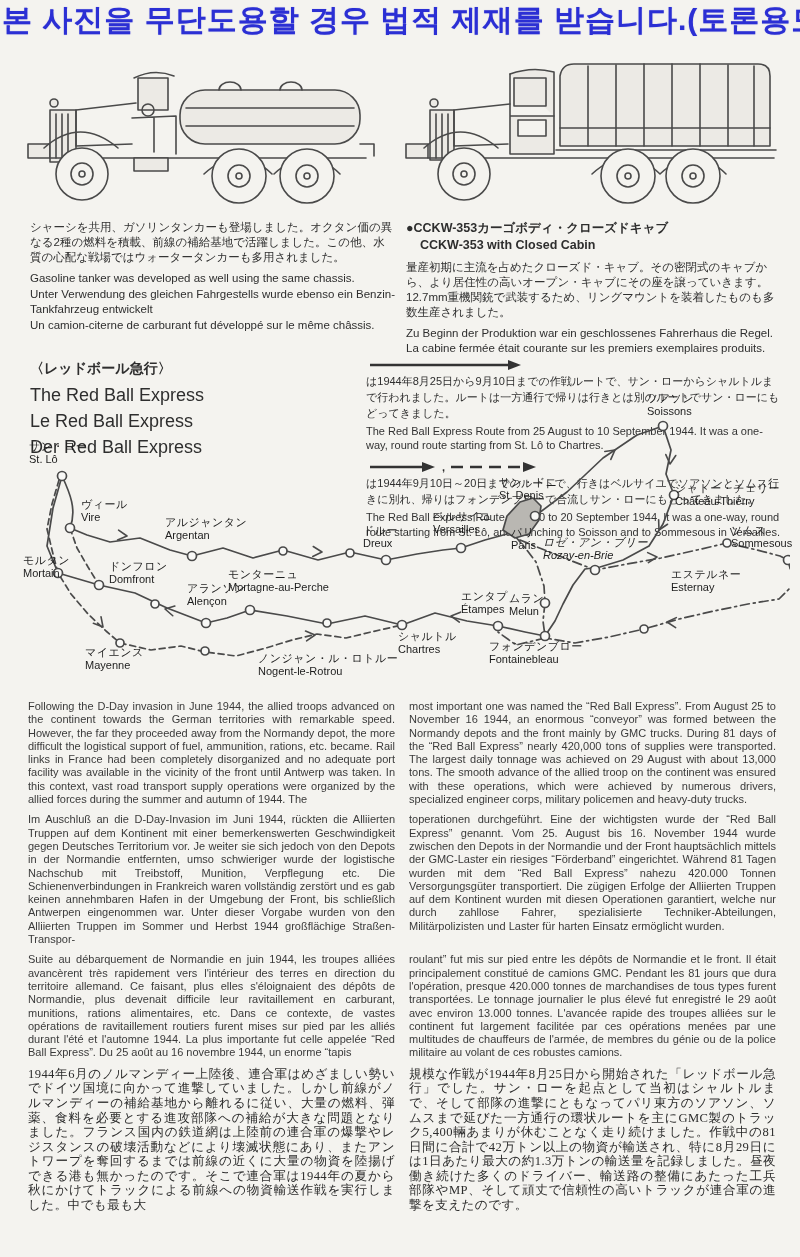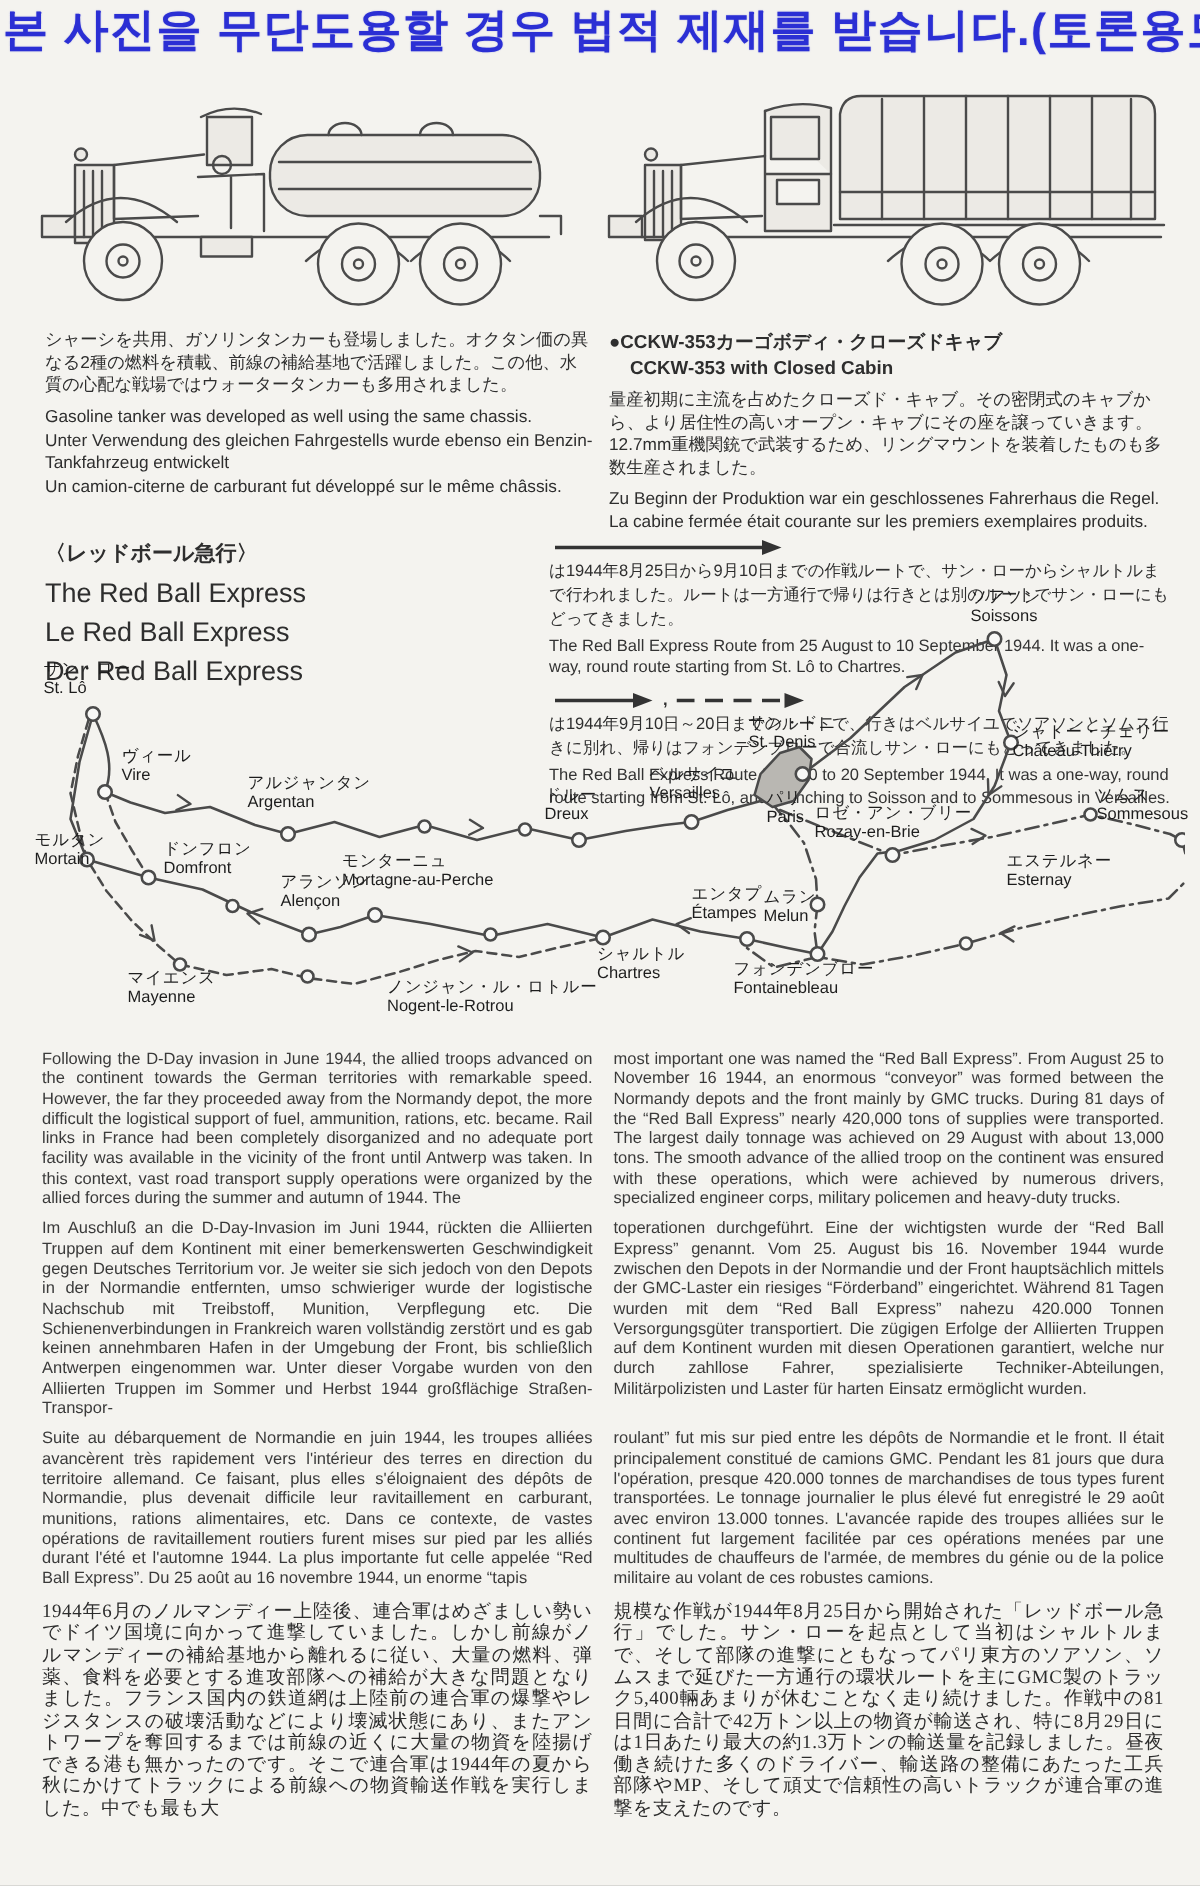--- a/index.html
+++ b/index.html
@@ -295,21 +295,21 @@
           <span class="en">Paris</span>
         </div>
         <div class="city-label" style="left: 484px; top: 88px;">
           <span class="jp">サン・ドニ</span>
           <span class="en">St. Denis</span>
         </div>
         <div class="city-label" style="left: 660px; top: 94px;">
           <span class="jp">シャトー・チェリー</span>
           <span class="en">Château-Thierry</span>
         </div>
-        <div class="city-label" style="left: 528px; top: 148px;">
+        <div class="city-label" style="left: 528px; top: 148px; font-style: italic;">
           <span class="jp">ロゼ・アン・ブリー</span>
           <span class="en">Rozay-en-Brie</span>
         </div>
         <div class="city-label" style="left: 716px; top: 136px;">
           <span class="jp">ソムス</span>
           <span class="en">Sommesous</span>
         </div>
         <div class="city-label" style="left: 656px; top: 180px;">
           <span class="jp">エステルネー</span>
           <span class="en">Esternay</span>

